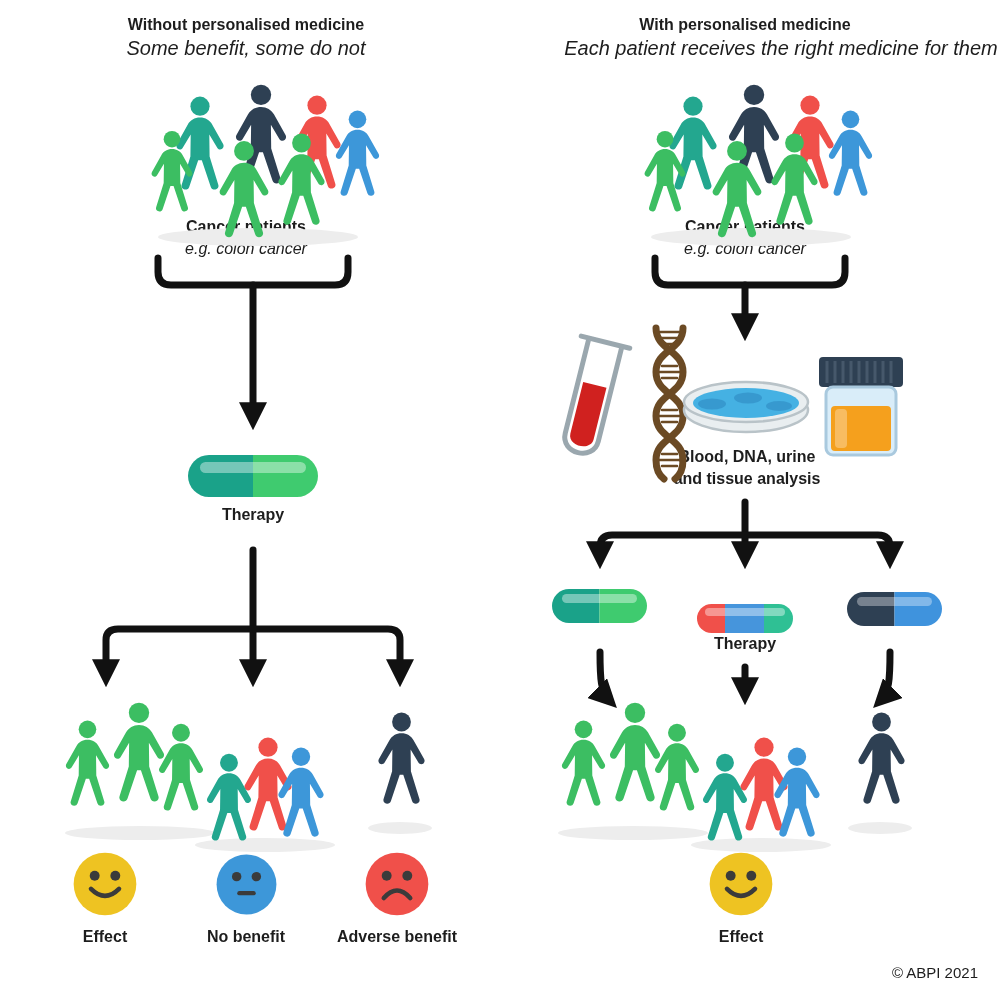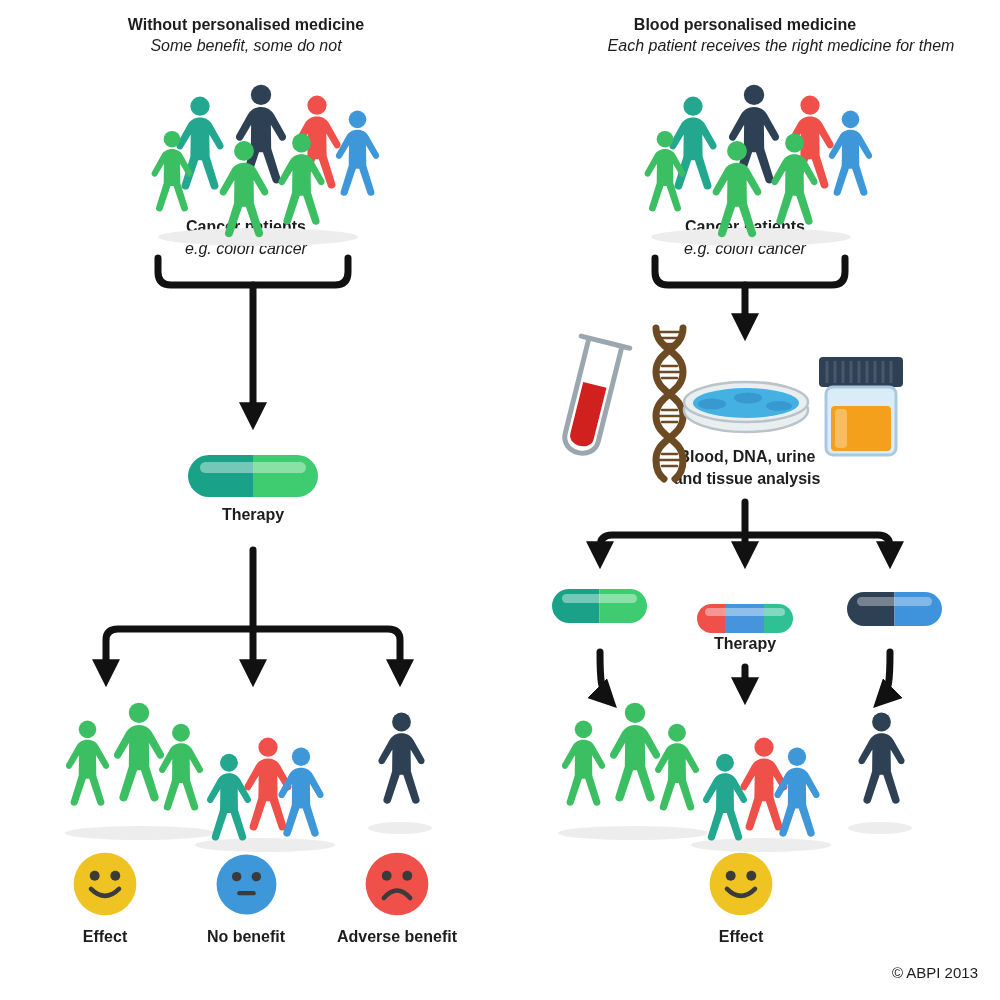--- a/index.html
+++ b/index.html
@@ -1,52 +1,52 @@
 <!DOCTYPE html>
 <html><head>
 <meta charset="utf-8">
 <style>
   html,body{margin:0;padding:0;background:#fff;}
   #canvas{position:relative;width:1000px;height:1000px;background:#fff;overflow:hidden;
           font-family:"Liberation Sans",sans-serif;color:#1d1d1d;}
   svg.layer{position:absolute;left:0;top:0;width:1000px;height:1000px;}
   .t{position:absolute;transform:translateX(-50%);text-align:center;white-space:nowrap;}
   .title{font-weight:bold;font-size:16px;}
-  .subtitle{font-style:italic;font-size:16px;}
+  .subtitle{font-style:italic;font-size:20px;}
   .label-b{font-weight:bold;font-size:16px;}
   .label-i{font-style:italic;font-size:16px;text-align:right;}
   .multiline{white-space:pre-line;line-height:22px;font-weight:bold;font-size:16px;}
   .copyright{position:absolute;right:22px;top:964px;font-size:15px;}
 </style>
 </head>
 <body>
 
 <div id="canvas">
 
   <div class="t title" style="left:246px;top:16px;">Without personalised medicine</div>
   <div class="t subtitle" style="left:246px;top:37px;">Some benefit, some do not</div>
-  <div class="t title" style="left:745px;top:16px;">Blood personalised medicine</div>
+  <div class="t title" style="left:745px;top:16px;">With personalised medicine</div>
   <div class="t subtitle" style="left:745px;top:37px;margin-left:36px;">Each patient receives the right medicine for them</div>
 
   <div class="t label-b" style="left:246px;top:218px;">Cancer patients</div>
   <div class="t label-i" style="left:246px;top:240px;">e.g. colon cancer</div>
   <div class="t label-b" style="left:745px;top:218px;">Cancer patients</div>
   <div class="t label-i" style="left:745px;top:240px;">e.g. colon cancer</div>
 
   <div class="t label-b" style="left:253px;top:506px;">Therapy</div>
   <div class="t multiline" style="left:747px;top:446px;">Blood, DNA, urine
 and tissue analysis</div>
   <div class="t label-b" style="left:745px;top:635px;">Therapy</div>
 
   <div class="t label-b" style="left:105px;top:928px;">Effect</div>
   <div class="t label-b" style="left:246px;top:928px;">No benefit</div>
   <div class="t label-b" style="left:397px;top:928px;">Adverse benefit</div>
   <div class="t label-b" style="left:741px;top:928px;">Effect</div>
 
-  <div class="copyright">© ABPI 2013</div>
+  <div class="copyright">© ABPI 2021</div>
 
   <svg class="layer" viewBox="0 0 1000 1000">
     <defs>
       <marker id="ah" viewBox="0 0 10 10" refX="6" refY="5" markerWidth="4" markerHeight="4" orient="auto-start-reverse" markerUnits="strokeWidth">
         <path d="M0 0 L10 5 L0 10 Z" fill="#111111"></path>
       </marker>
 
       <symbol id="person" viewBox="0 0 100 160">
         <circle cx="50" cy="17" r="16"></circle>
         <path d="M50 36 C41 36 33.5 40.5 29.5 48 L11.5 80 C8 86.5 16.5 92.5 21 86.5 L34.5 64

